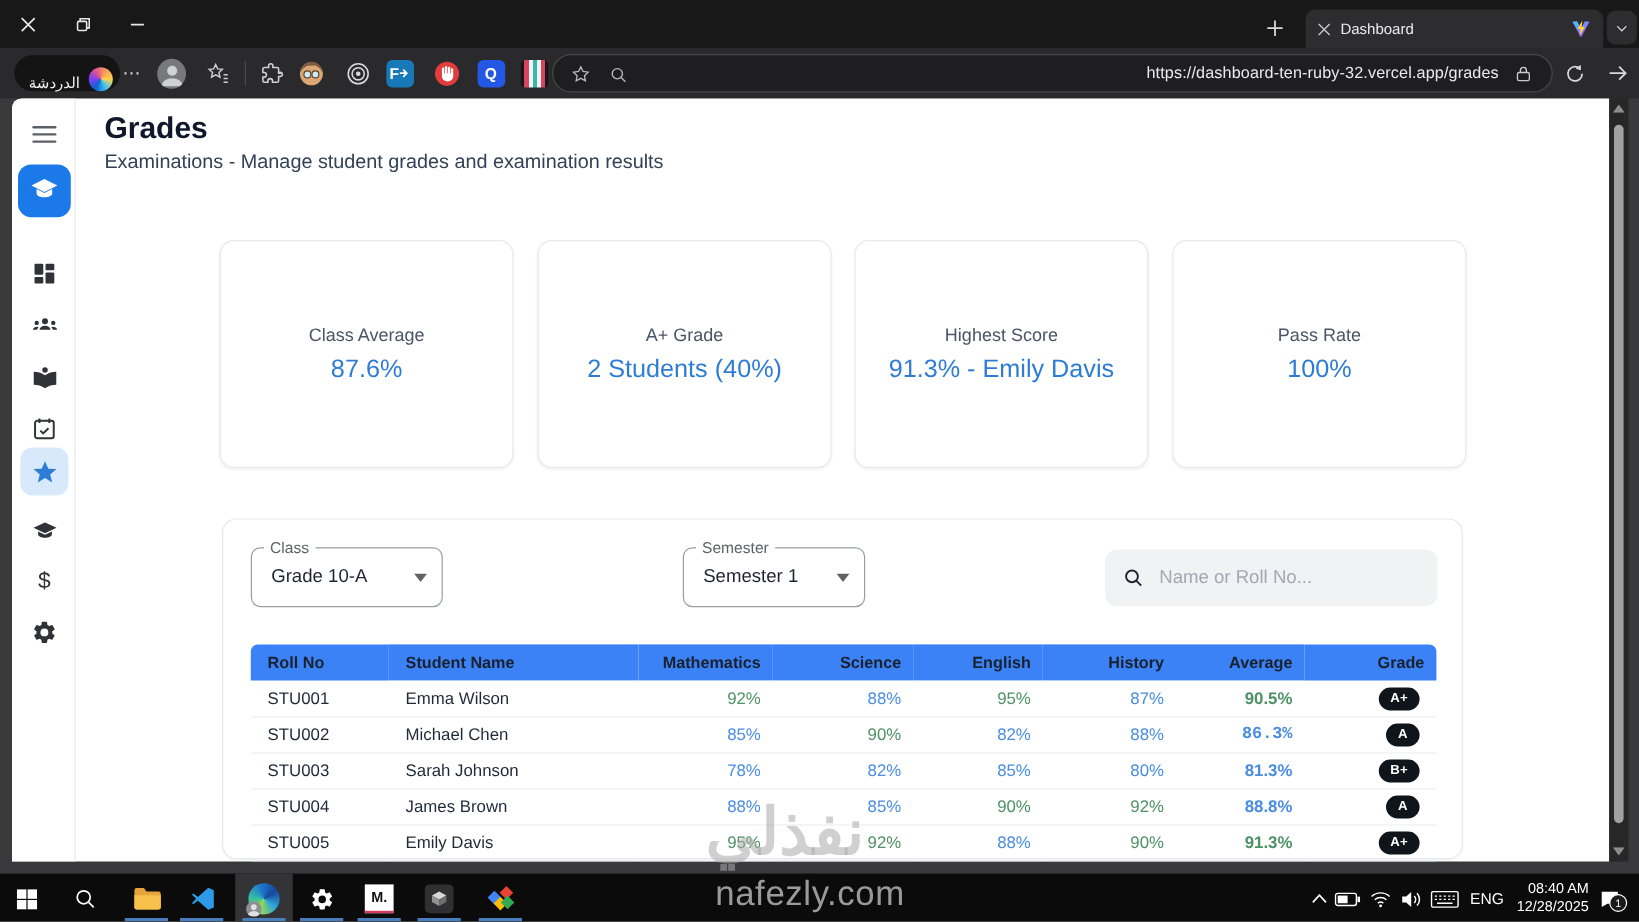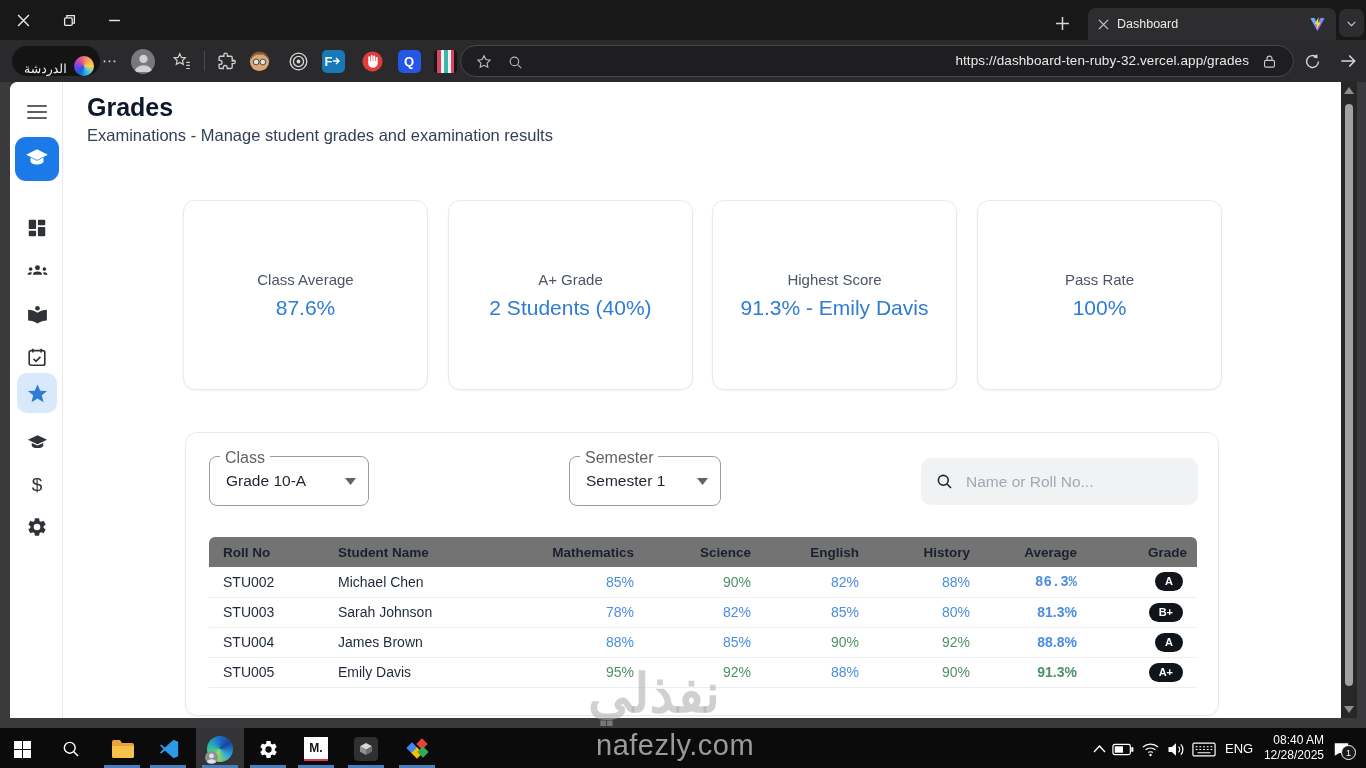--- a/index.html
+++ b/index.html
@@ -40,29 +40,29 @@
 
   .pgtitle{left:77px;top:11px;font-size:25px;font-weight:700;color:#0f172a}
   .pgsub{left:77px;top:44px;font-size:16.5px;color:#334155}
 
   .card{top:118px;width:245px;height:190px;background:#fff;border:1px solid #e7e9ec;border-radius:12px;box-shadow:0 1px 2px rgba(16,24,40,.05);display:flex;flex-direction:column;align-items:center;justify-content:center;gap:8px}
   .card .clabel{font-size:15px;color:#4b5563}
   .card .cvalue{font-size:21px;color:#2e7cd6;font-weight:500;white-space:nowrap}
 
   .panel{left:175px;top:350px;width:1034px;height:284px;background:#fff;border:1px solid #e7e9ec;border-radius:12px;box-shadow:0 1px 2px rgba(16,24,40,.04)}
   .sel{position:absolute;top:23px;height:50px;border:1px solid #999ea5;border-radius:8px;background:#fff}
-  .sel .slabel{position:absolute;top:-8px;left:10px;background:#fff;padding:0 5px;font-size:16px;color:#5f6368}
+  .sel .slabel{position:absolute;top:-8px;left:10px;background:#fff;padding:0 5px;font-size:13px;color:#5f6368}
   .sel .sval{position:absolute;left:16px;top:15px;font-size:15.5px;color:#1f2430}
   .sel .caret{position:absolute;right:12px;top:21px;color:#5f6368}
   .search{position:absolute;left:735px;top:25px;width:277px;height:47px;background:#f1f2f4;border-radius:10px;display:flex;align-items:center;padding:0 14px;gap:12px}
   .search input{border:0;outline:0;background:transparent;font-size:15.5px;color:#1f2430;width:200px;font-family:"Liberation Sans",sans-serif}
   .search input::placeholder{color:#a2a8b3}
 
   table.grades{position:absolute;left:23px;top:104px;width:988px;border-collapse:collapse;table-layout:fixed;font-size:14px;color:#1f2937}
-  table.grades th{height:30px;background:#737373;font-size:13.5px;font-weight:700;color:#19212e;white-space:nowrap}
+  table.grades th{height:30px;background:#3b82f6;font-size:13.5px;font-weight:700;color:#19212e;white-space:nowrap}
   table.grades td{height:30px;border-bottom:1px solid #eceef0;white-space:nowrap}
   table.grades .l{text-align:left;padding-left:14px}
   table.grades .r{text-align:right;padding-right:10px}
   table.grades th:first-child{border-radius:6px 0 0 0}
   table.grades th:last-child{border-radius:0 6px 0 0}
   td.avg{font-weight:700}
   .badge{display:inline-block;background:#10151c;color:#fff;font-size:11px;font-weight:700;padding:4px 10px;border-radius:12px;line-height:1;margin-right:4px}
 
   
   .scrollbar{left:1341px;top:82px;width:16px;height:636px;background:#272727}
@@ -376,20 +376,30 @@
             <th class="l">Student Name</th>
             <th class="r">Mathematics</th>
             <th class="r">Science</th>
             <th class="r">English</th>
             <th class="r">History</th>
             <th class="r">Average</th>
             <th class="r">Grade</th>
           </tr>
         </thead>
         <tbody>
+          <tr>
+            <td class="l">STU001</td>
+            <td class="l">Emma Wilson</td>
+            <td class="r" style="color: rgb(78, 145, 102);">92%</td>
+            <td class="r" style="color: rgb(74, 141, 226);">88%</td>
+            <td class="r" style="color: rgb(78, 145, 102);">95%</td>
+            <td class="r" style="color: rgb(74, 141, 226);">87%</td>
+            <td class="r avg" style="color: rgb(78, 145, 102);">90.5%</td>
+            <td class="r"><span class="badge">A+</span></td>
+          </tr>
           <tr>
             <td class="l">STU002</td>
             <td class="l">Michael Chen</td>
             <td class="r" style="color: rgb(74, 141, 226);">85%</td>
             <td class="r" style="color: rgb(78, 145, 102);">90%</td>
             <td class="r" style="color: rgb(74, 141, 226);">82%</td>
             <td class="r" style="color: rgb(74, 141, 226);">88%</td>
             <td class="r avg" style="color: rgb(74, 141, 226); font-family: Liberation Mono, monospace;">86.3%</td>
             <td class="r"><span class="badge">A</span></td>
           </tr>

